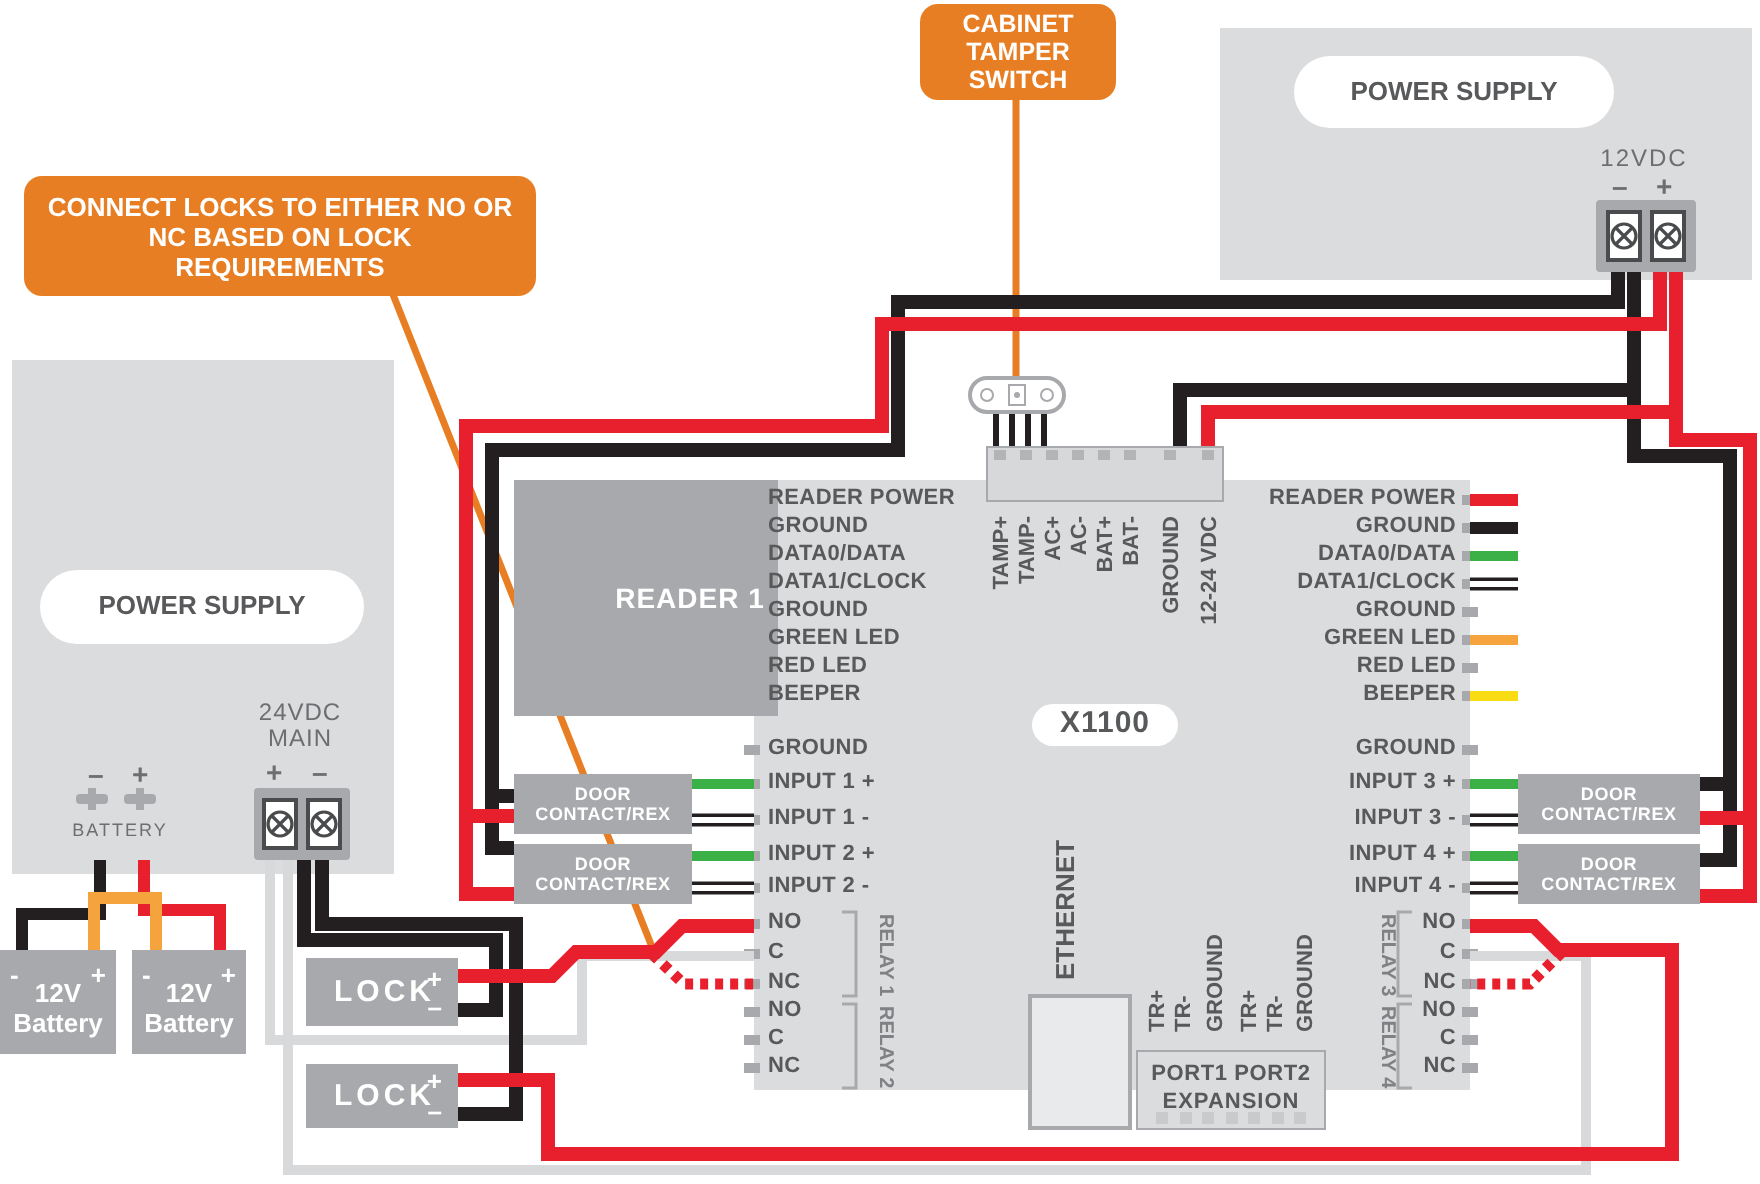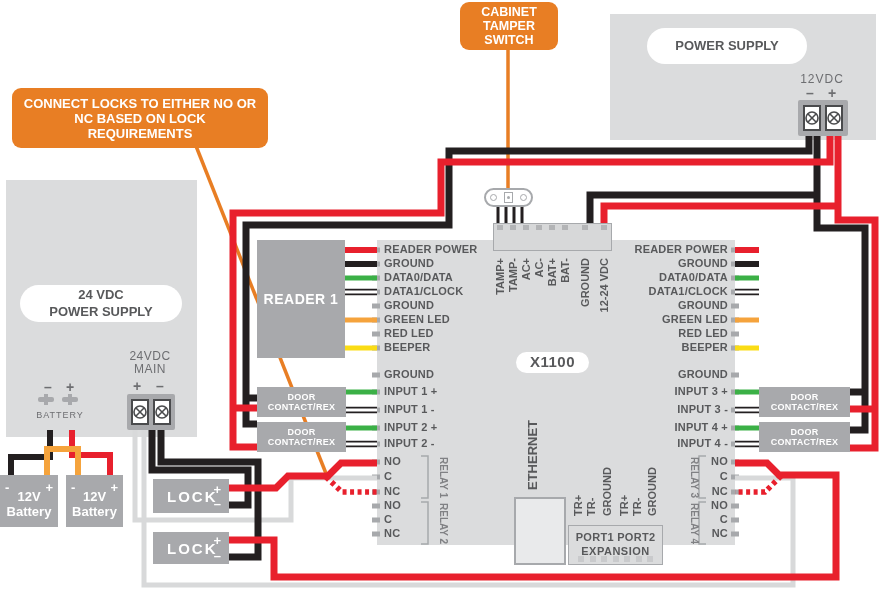--- a/index.html
+++ b/index.html
@@ -11,21 +11,21 @@
   .device{position:absolute;background:#A8A9AC;z-index:3;color:#fff;}
   .pill{position:absolute;background:#fff;border-radius:20px;z-index:3;color:#58595B;
         font-weight:bold;text-align:center;display:flex;flex-direction:column;justify-content:center;}
   .pill span{display:block;line-height:1.25;}
   .pin-label{position:absolute;z-index:4;font-size:11px;font-weight:bold;color:#58595B;
              white-space:nowrap;letter-spacing:.2px;line-height:11px;}
   .pin-label.right{text-align:right;}
   .callout{position:absolute;background:#E87E24;border-radius:9px;z-index:5;color:#fff;
            font-weight:bold;text-align:center;display:flex;align-items:center;justify-content:center;}
   .reader{display:flex;align-items:center;justify-content:center;font-size:14px;
-          font-weight:bold;letter-spacing:.5px;}
+          font-weight:bold;letter-spacing:.5px;padding-left:44px;}
   .doorbox{display:flex;flex-direction:column;align-items:center;justify-content:center;
            font-size:9px;font-weight:bold;line-height:10px;letter-spacing:.3px;}
   .lockbox{font-size:15px;font-weight:bold;letter-spacing:2px;}
   .lockbox .lk{position:absolute;left:14px;top:50%;transform:translateY(-50%);}
   .sign{position:absolute;font-weight:bold;font-size:13px;line-height:10px;}
   .battery{font-size:13px;font-weight:bold;text-align:center;line-height:15px;}
   .termlabel{position:absolute;z-index:4;color:#6D6E71;font-weight:normal;text-align:center;}
   .tsign{position:absolute;z-index:4;color:#6D6E71;font-weight:bold;font-size:14px;line-height:10px;}
   .termblock{position:absolute;z-index:3;background:#A8A9AC;border-radius:2px;
              display:flex;align-items:center;justify-content:center;gap:4px;}
@@ -222,21 +222,20 @@
     </svg>
     <svg width="18" height="26">
       <rect x="1" y="1" width="16" height="24" fill="#fff" stroke="#4A4B4D" stroke-width="2"></rect>
       <circle cx="9" cy="13" r="6" fill="none" stroke="#4A4B4D" stroke-width="1.6"></circle>
       <line x1="5" y1="9" x2="13" y2="17" stroke="#4A4B4D" stroke-width="1.6"></line>
       <line x1="13" y1="9" x2="5" y2="17" stroke="#4A4B4D" stroke-width="1.6"></line>
     </svg>
   </div>
 
   <div class="pill" style="left:20px;top:285px;width:162px;height:37px;font-size:13px;">
-    <span>24 VDC</span>
     <span>POWER SUPPLY</span>
   </div>
   <div class="termlabel" style="left:120px;top:350px;width:60px;font-size:12px;line-height:13px;letter-spacing:.5px;">
     <span style="display:block;">24VDC</span>
     <span style="display:block;">MAIN</span>
   </div>
   <span class="tsign" style="left:133px;top:381px;">+</span>
   <span class="tsign" style="left:156px;top:381px;">–</span>
   <div class="termblock" style="left:127px;top:394px;width:48px;height:36px;">
     <svg width="18" height="26">

